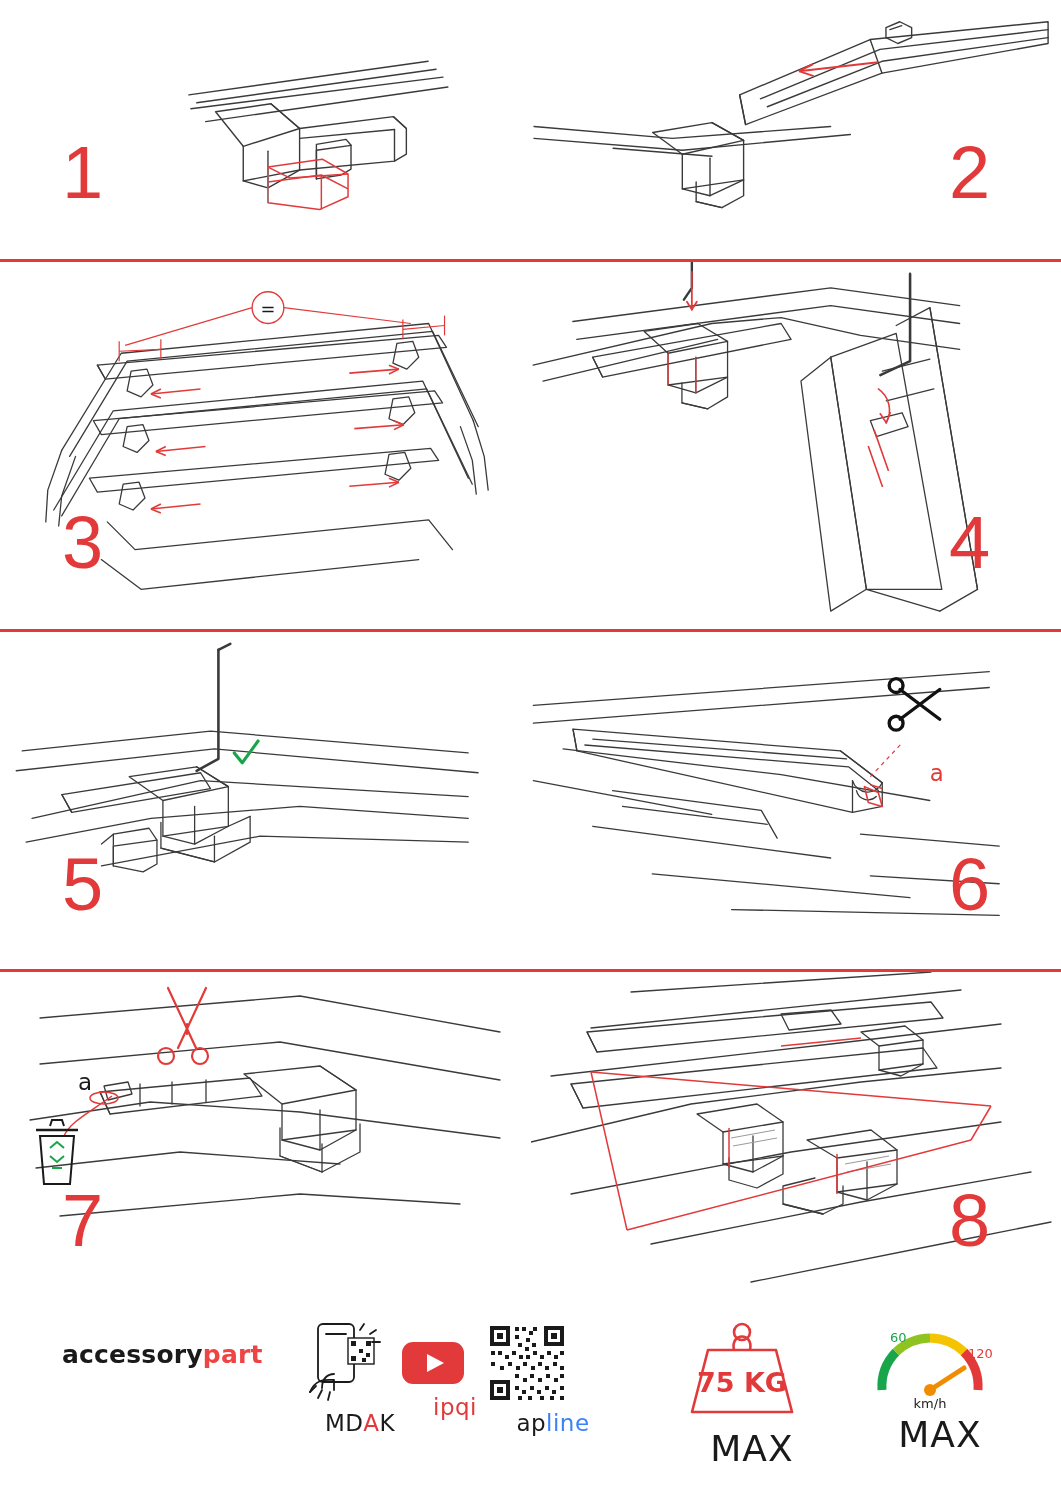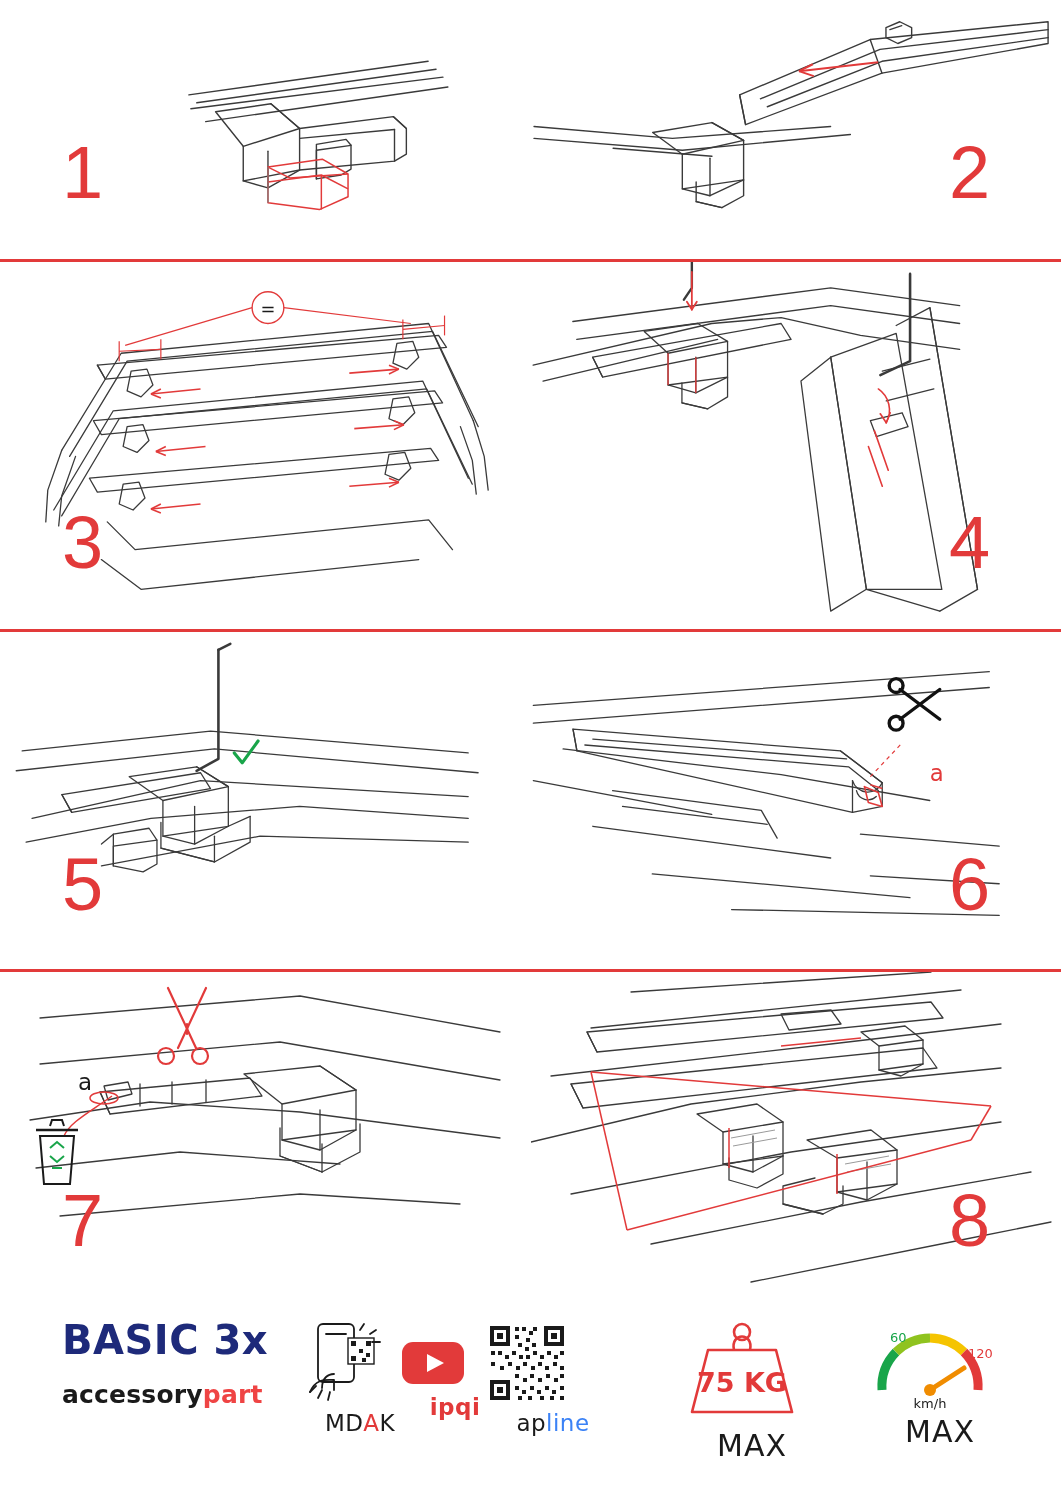--- a/index.html
+++ b/index.html
@@ -105,27 +105,27 @@
   }
   .logo-caption {
     font-family: "DejaVu Sans", sans-serif;
     font-size: 23px;
     letter-spacing: 0.5px;
     margin-top: 8px;
     color: #1a1a1a;
   }
   .cap-mdak { font-weight: 400; color: #1a1a1a; }
   .cap-mdak .a-accent { color: #e23a3a; }
-  .cap-ipqi { color: #e23a3a; font-weight: 700; }
+  .cap-ipqi { color: #e23a3a; font-weight: 400; }
   .cap-apline { color: #1a1a1a; }
   .cap-apline .blue { color: #3b82f6; }
 
   .maxlabel {
     font-family: "DejaVu Sans", sans-serif;
-    font-size: 30px;
+    font-size: 36px;
     letter-spacing: 1px;
     text-align: center;
     color: #1a1a1a;
     margin-top: 4px;
   }
   .weight-text {
     font-family: "DejaVu Sans", sans-serif;
     font-size: 27px;
     font-weight: 700;
     fill: #e23a3a;
@@ -550,23 +550,20 @@
         </svg>
         <div class="num" style="left:418px; top:212px;">8</div>
       </div>
     </div>
 
   </div>
 
   <div class="footer">
 
     <div class="brand-block">
-      <div class="brand-title">
-        <span>BASIC 3</span><span class="x">x</span>
-      </div>
       <div class="brand-sub">
         <span>accessory</span><span class="accent">part</span>
       </div>
     </div>
 
     <div class="logo-item" style="left:300px; top:28px; width:120px;">
       <svg width="100" height="82" viewBox="0 0 100 82">
         <g fill="none" stroke="#1a1a1a" stroke-width="1.8" stroke-linejoin="round" stroke-linecap="round">
           <rect x="18" y="4" width="36" height="58" rx="5"></rect>
           <path d="M26 14 L46 14"></path>

